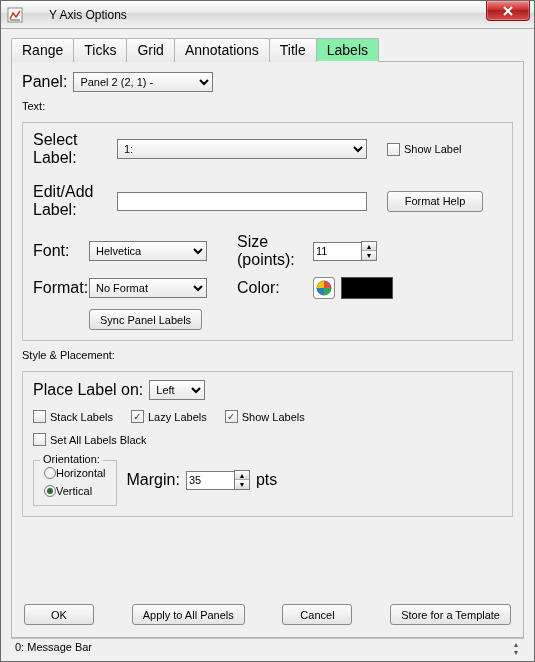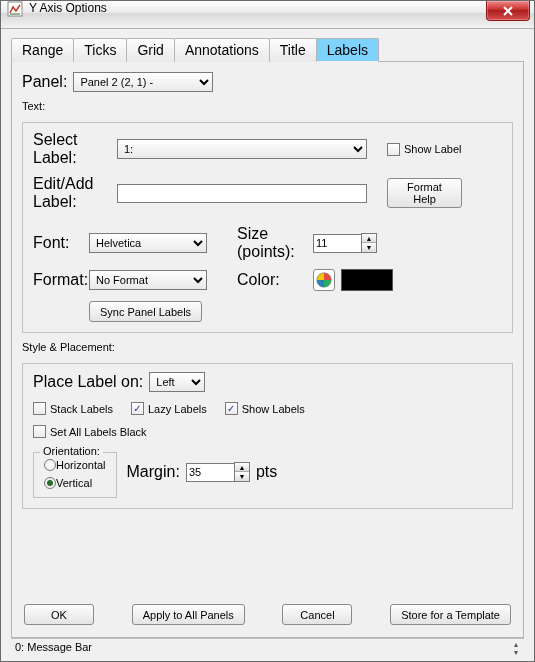--- a/index.html
+++ b/index.html
@@ -1,25 +1,25 @@
 <!DOCTYPE html>
 <html><head>
 <meta charset="utf-8">
 <style>
   * { box-sizing: border-box; font-family: 'Segoe UI', Tahoma, sans-serif; }
   body { margin: 0; background: #fff; font-size: 11px; color: #000; }
   .window { width: 535px; height: 662px; border: 1px solid #6a6a6a; background: #f0f0f0; display: flex; flex-direction: column; box-shadow: 0 0 4px rgba(0,0,0,.3); }
-  .titlebar { height: 28px; background: linear-gradient(#fdfdfd,#e9e9e9 45%,#d9d9d9 46%,#f2f2f2); border-bottom: 1px solid #b0b0b0; display: flex; align-items: flex-start; padding: 0 0 0 6px; position: relative; }
+  .titlebar { height: 28px; background: linear-gradient(#fdfdfd,#e9e9e9 45%,#d9d9d9 46%,#f2f2f2); border-bottom: 1px solid #b0b0b0; display: flex; align-items: center; padding: 0 0 0 6px; position: relative; gap: 20px; }
   .titlebar .appicon { width: 16px; height: 16px; margin-right: 6px; display:inline-flex; align-items:center; justify-content:center; }
   .titlebar .title { font-size: 12px; }
   .closebtn { position:absolute; right:4px; top:0; width:44px; height:20px; background: linear-gradient(#e88,#c9302c 45%,#a71d1d 46%,#d64b4b); border:1px solid #8a1a1a; border-top:none; border-radius:0 0 4px 4px; color:#fff; display:flex; align-items:center; justify-content:center; font-weight:bold; font-size:11px; cursor:pointer; box-shadow: inset 0 0 0 1px rgba(255,255,255,.25); }
   .client { flex:1; padding: 8px 10px 4px 10px; display:flex; flex-direction:column; }
   .tabs { display:flex; border-bottom:1px solid #b5b5b5; margin-bottom: 0; }
   .tab { padding: 3px 10px; border:1px solid #b5b5b5; border-bottom:none; margin-right:-1px; background:linear-gradient(#fcfcfc,#e9e9e9); border-radius:2px 2px 0 0; cursor:pointer; position:relative; top:1px; font-size:14px; }
-  .tab.active { background:#7dd3fc; border-bottom:1px solid #f0f0f0; top:1px; }
+  .tab.active { background:#86efac; border-bottom:1px solid #f0f0f0; top:1px; }
   .tabbody { border:1px solid #b5b5b5; border-top:none; padding: 10px 10px 6px 10px; flex:1; display:flex; flex-direction:column; gap:8px; background:#f0f0f0; }
   .row { display:flex; align-items:center; gap:6px; }
   .label { font-size:16px; }
   select, input[type=text] { font-size:11px; padding:1px 2px; border:1px solid #7a7a7a; background:#fff; }
   select { background:linear-gradient(#fff,#e9e9e9); height:20px; }
   .fieldset { border:1px solid #c2c2c2; padding: 8px 10px 10px 10px; position:relative; margin-top:6px; }
   .btn { background:linear-gradient(#fdfdfd,#e4e4e4); border:1px solid #8a8a8a; border-radius:3px; padding:2px 10px; font-size:11px; cursor:pointer; min-height:21px; }
   .spin-wrap { display:inline-flex; align-items:center; }
   .spin-wrap input { width:48px; border-right:none; }
   .spin-btns { display:flex; flex-direction:column; border:1px solid #7a7a7a; }
@@ -75,37 +75,37 @@
       <div class="row">
         <span class="label">Panel:</span>
         <select style="width:140px">
           <option>Panel 2 (2, 1)  -</option>
         </select>
       </div>
 
       <div class="group-title">Text:</div>
       <div class="fieldset" style="margin-top:0">
 
-        <div class="row" style="margin-bottom:8px">
+        <div class="row" style="margin-bottom:16px">
           <span class="label" style="width:78px">Select Label:</span>
           <select style="width:250px">
             <option>1:</option>
           </select>
           <span style="width:8px"></span>
           <label class="checkbox">
             <span class="cbox"></span>
             <span>Show Label</span>
           </label>
         </div>
 
         <div class="row" style="margin-bottom:14px">
           <span class="label" style="width:78px">Edit/Add Label:</span>
           <input type="text" style="width: 250px; height: 19px;" value="">
           <span style="width:8px"></span>
-          <button class="btn" style="width:75px">Format Help</button>
+          <button class="btn" style="width:96px">Format Help</button>
         </div>
 
         <div class="row" style="margin-bottom:8px">
           <span class="label" style="width:50px">Font:</span>
           <select style="width:118px"><option>Helvetica</option></select>
           <span style="width:18px"></span>
           <span class="label" style="width:70px">Size (points):</span>
           <span class="spin-wrap">
             <input type="text" style="height: 19px;" value="11">
             <span class="spin-btns">

